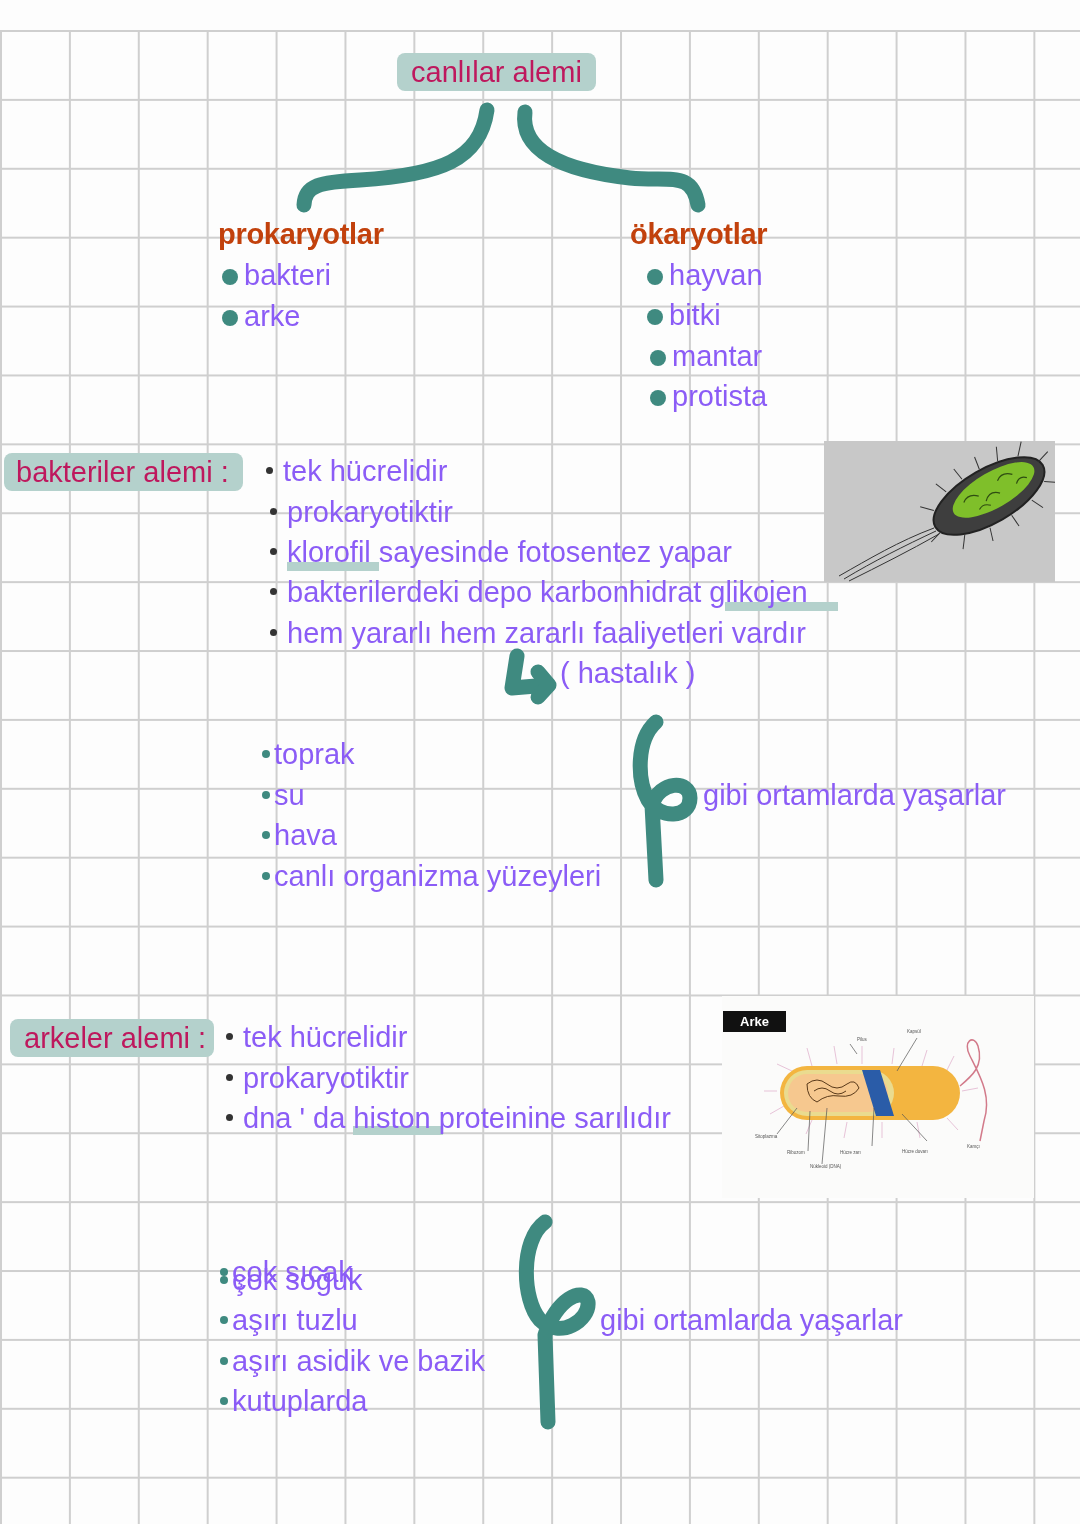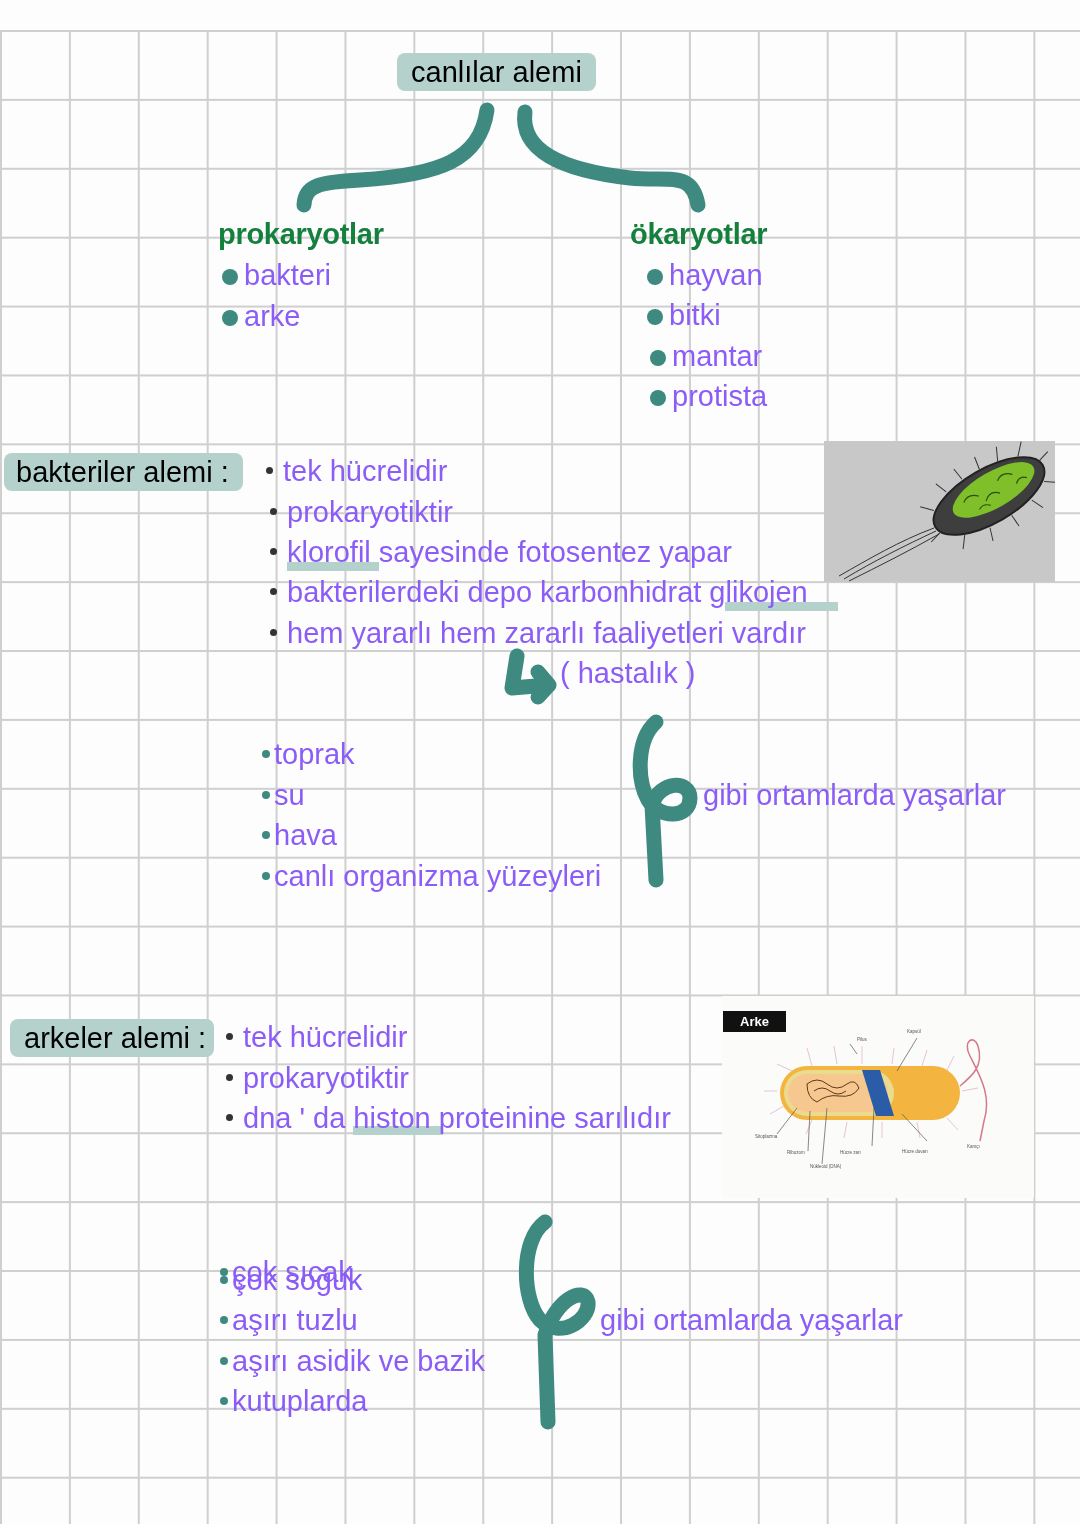--- a/index.html
+++ b/index.html
@@ -13,23 +13,23 @@
     position:absolute; left:0; top:30px; width:1080px; height:1494px;
     background-image:
       linear-gradient(to right, #cfcfcf 1.5px, transparent 1.5px),
       linear-gradient(to bottom, #cfcfcf 1.5px, transparent 1.5px);
     background-size:68.9px 68.9px;
     background-position:0 0;
   }
   .abs { position:absolute; white-space:nowrap; }
   .pill {
     position:absolute; background:#b4d1cc; border-radius:8px;
-    font-size:29px; color:#000000; padding:0 12px; line-height:38px; height:38px;
+    font-size:29px; color:#be185d; padding:0 12px; line-height:38px; height:38px;
   }
-  .heading { font-size:29px; font-weight:bold; color:#15803d; letter-spacing:-0.3px; }
+  .heading { font-size:29px; font-weight:bold; color:#c2410c; letter-spacing:-0.3px; }
   .txt { font-size:29px; color:#8b5cf6; }
   .dot { display:inline-block; width:16px; height:16px; border-radius:50%; background:#3f8a80; vertical-align:middle; margin-right:6px; }
   .sdot { display:inline-block; width:8px; height:8px; border-radius:50%; background:#3f8a80; vertical-align:middle; margin-right:4px; position:relative; top:-2px;}
   .gdot { display:inline-block; width:7px; height:7px; border-radius:50%; background:#333; vertical-align:middle; margin-right:10px; position:relative; top:-3px;}
   .ul { position:absolute; background:#b4d1cc; height:9px; }
   svg.ink { position:absolute; left:0; top:0; overflow:visible; }
   .img-box { position:absolute; }
 </style>
 </head>
 <body>

